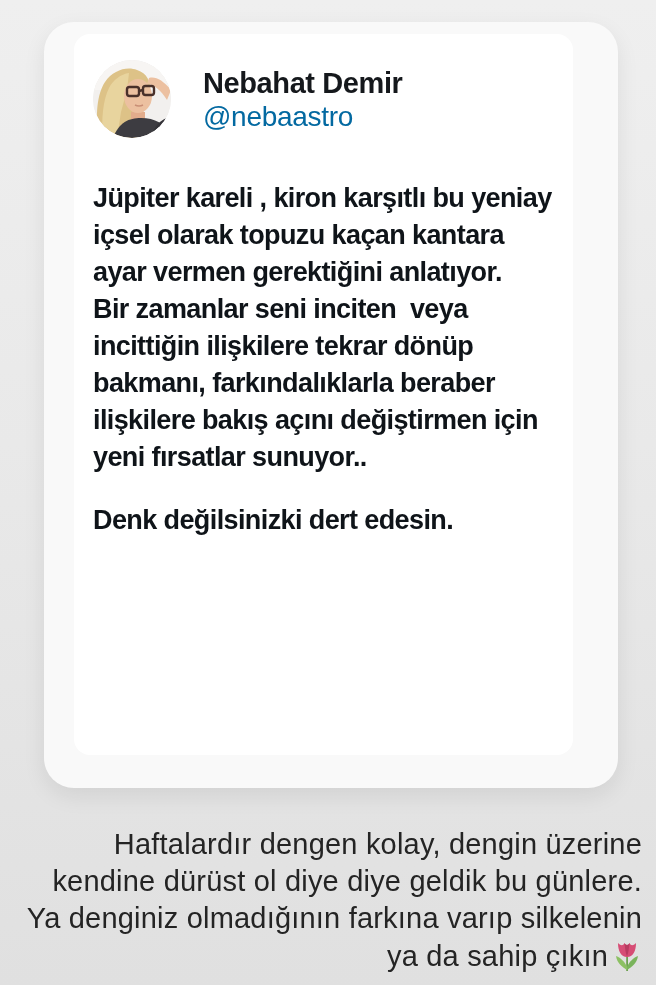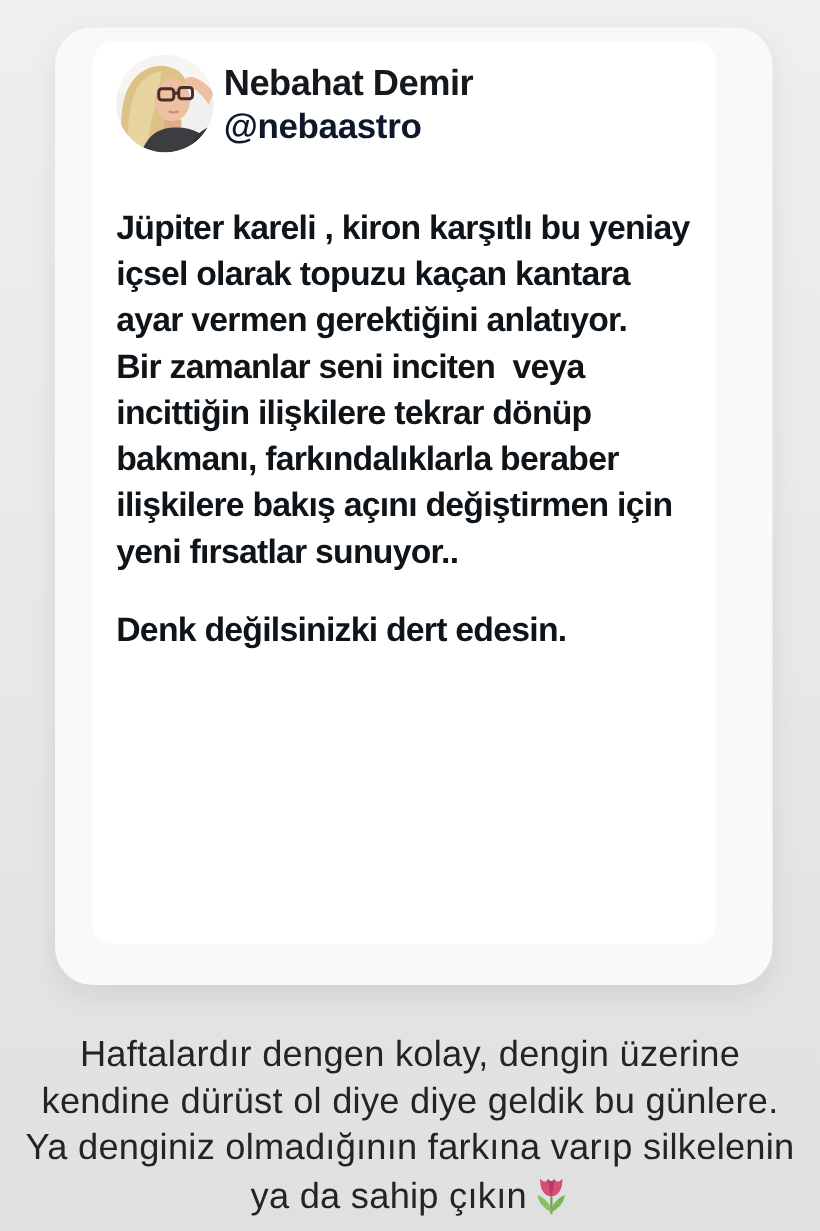--- a/index.html
+++ b/index.html
@@ -20,50 +20,50 @@
   .tweet{
     position:absolute;left:30px;top:12px;
     width:499px;height:721px;
     background:#ffffff;
     border-radius:16px;
     box-sizing:border-box;
     padding:6px 18px 0 19px;
     overflow:hidden;
   }
   .tweet-header{
-    display:flex;align-items:center;gap:8px;
-    margin-top:4px;
+    display:flex;align-items:center;gap:32px;
+    margin-top:20px;
   }
   .avatar{
     width:78px;height:78px;border-radius:50%;
     overflow:hidden;flex:0 0 auto;
     background:#f1efed;
   }
   .author{display:flex;flex-direction:column;justify-content:center;}
   .author-name{
     font-size:29px;font-weight:700;color:#15181c;
     letter-spacing:-0.4px;line-height:34px;
   }
   .author-handle{
-    font-size:28px;font-weight:700;color:#0f172a;
+    font-size:28px;font-weight:400;color:#0369a1;
     letter-spacing:-0.3px;line-height:33px;
   }
   .tweet-body{margin-top:42px;}
   .tweet-body p{
     margin:0 0 26px 0;
     font-size:27px;font-weight:700;color:#0f1419;
     letter-spacing:-0.6px;
     line-height:37px;
     white-space:pre-wrap;
   }
   .tweet-body p.last{margin-top:21px;}
   .caption{
     position:absolute;left:0;top:826px;
     width:656px;
-    text-align:center;
+    text-align:right;
     font-size:29px;font-weight:400;color:#242424;
     line-height:37px;
     letter-spacing:0.2px;
     padding:0 14px;box-sizing:border-box;
   }
   .emoji-tulip{
     display:inline-block;
     width:30px;height:36px;
     vertical-align:-7px;
     margin-left:4px;

